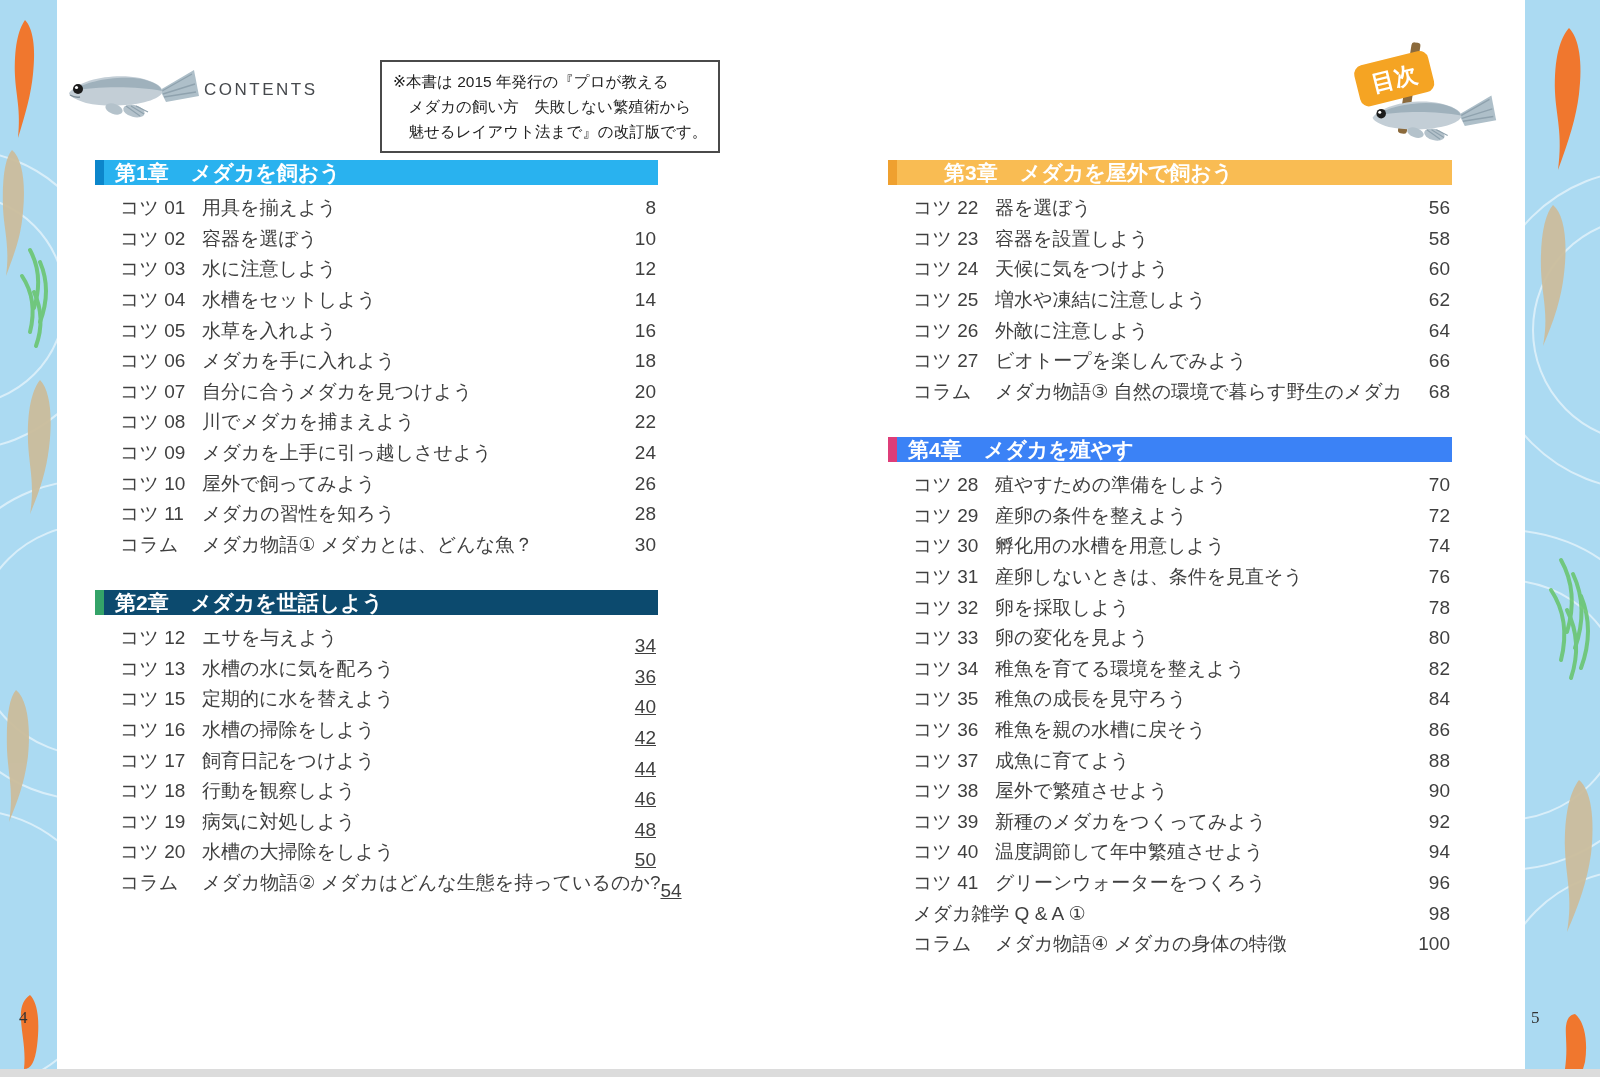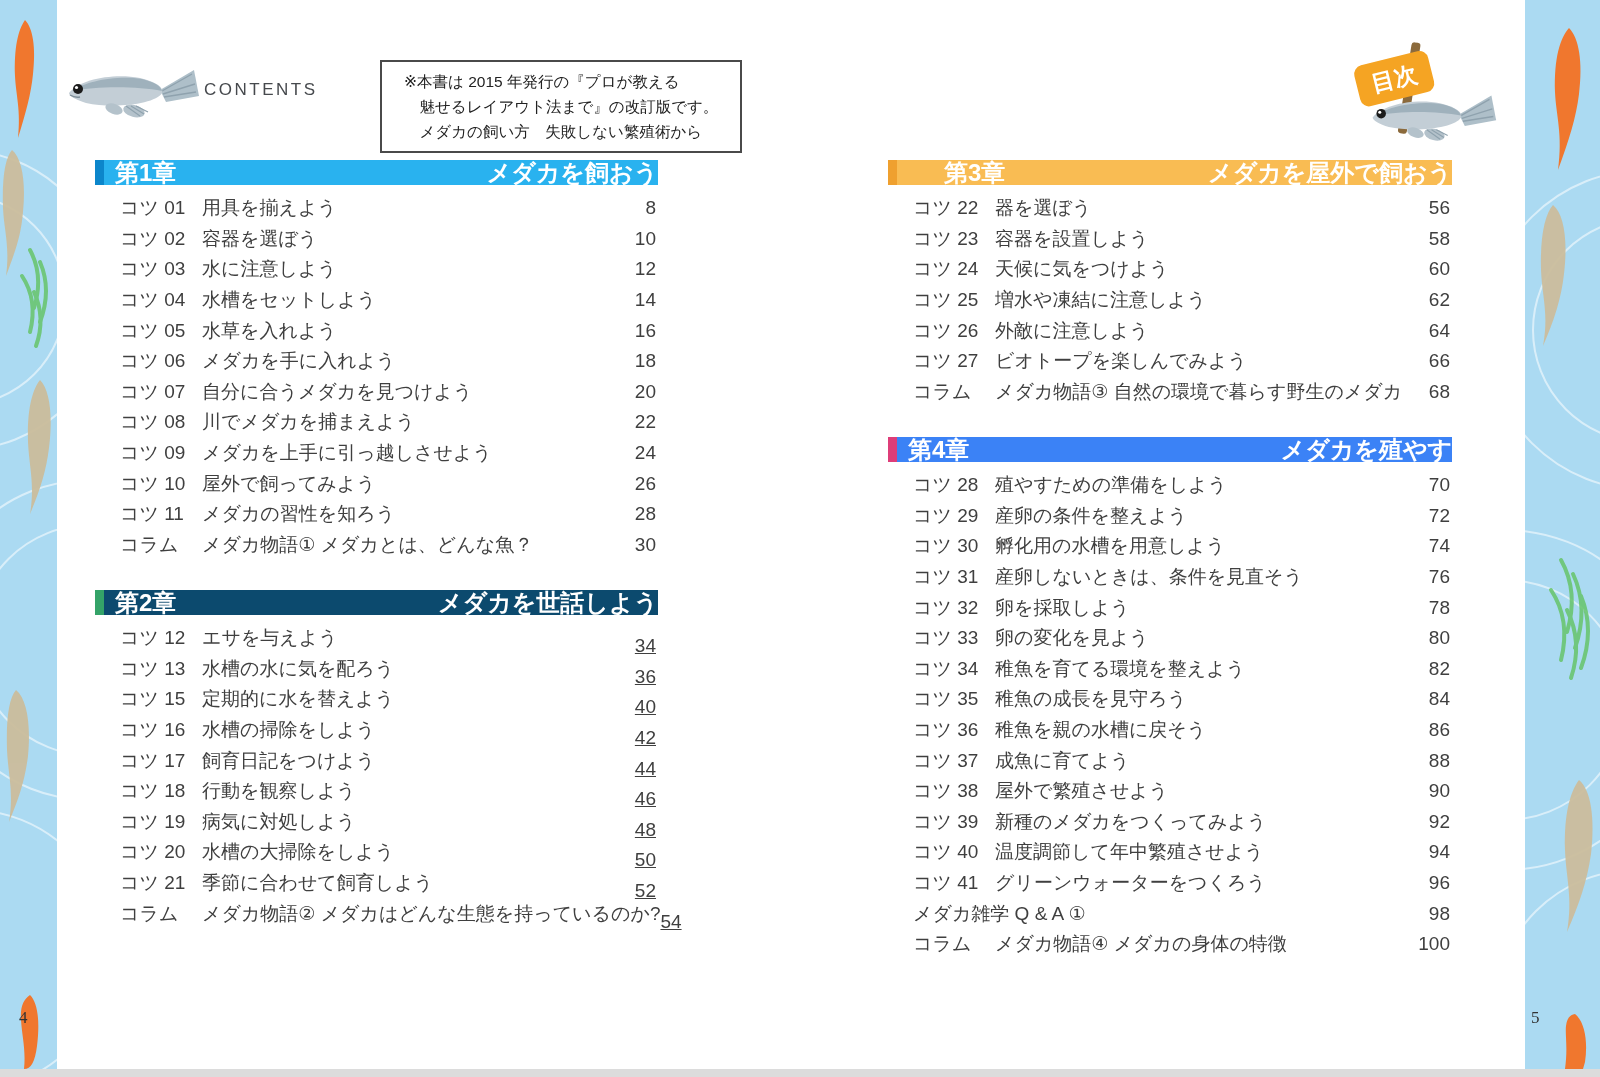--- a/index.html
+++ b/index.html
@@ -23,38 +23,38 @@
 
   
   #header-fish{position:absolute;left:62px;top:62px;}
   #contents-title{
     position:absolute;left:204px;top:80px;font-size:17px;letter-spacing:2.5px;
     color:#46494d;font-weight:500;
   }
   #note-box{
     position:absolute;left:380px;top:60px;
     border:2px solid #4a4a4a;background:#fff;
-    padding:7px 22px;font-size:15.5px;line-height:1.62;color:#222;
+    padding:7px 11px;font-size:15.5px;line-height:1.62;color:#222;
     white-space:nowrap;
   }
   #note-box .note-line:nth-child(n+2){padding-left:1em;}
 
   #sign-group{position:absolute;left:1338px;top:36px;}
 
   
   .chapter{position:absolute;}
   #chapter-1{left:95px;top:160px;width:563px;}
   #chapter-2{left:95px;top:590px;width:563px;}
   #chapter-3{left:888px;top:160px;width:564px;}
   #chapter-4{left:888px;top:437px;width:564px;}
 
   .band{
     height:25px;display:flex;align-items:center;
     border-left:9px solid #000;
-    color:#fff;font-weight:bold;font-size:24px;justify-content:space-between;
+    color:#fff;font-weight:bold;font-size:21px;
   }
   .band .chnum{margin-left:11px;}
   .band .chname{margin-left:22px;}
 
   .rows{margin-top:8px;display:flex;flex-direction:column;}
   .row{height:30.6px;display:flex;align-items:center;font-size:19px;color:#3f3f3f;}
   .rlabel{min-width:67px;margin-left:25px;white-space:nowrap;}
   .rtitle{margin-left:15px;white-space:nowrap;}
   .rpage{margin-left:auto;margin-right:2px;}
   .page-offset .rpage{transform:translateY(8px);text-decoration:underline;}
@@ -125,22 +125,22 @@
   <ellipse cx="72" cy="49" rx="11" ry="6" fill="#b4c2cb" transform="rotate(14 72 49)"></ellipse>
   <path d="M64 44 L78 54 M69 44 L82 52 M74 44 L86 50" stroke="#8fa2ae" stroke-width="1.2"></path>
   <circle cx="16" cy="27" r="5" fill="#1b1b1b"></circle>
   <circle cx="14.5" cy="25.5" r="1.6" fill="#ffffff"></circle>
   <path d="M8 33 q5 3 10 2" stroke="#7c8d98" stroke-width="1.4" fill="none"></path>
 </svg>
 <div id="contents-title">CONTENTS</div>
 
 <div id="note-box">
   <div class="note-line">※本書は 2015 年発行の『プロが教える</div>
+  <div class="note-line">メダカの飼い方　失敗しない繁殖術から</div>
   <div class="note-line">魅せるレイアウト法まで』の改訂版です。</div>
-  <div class="note-line">メダカの飼い方　失敗しない繁殖術から</div>
 </div>
 
 <svg id="sign-group" width="160" height="115" viewBox="0 0 160 115" xmlns="http://www.w3.org/2000/svg">
   <rect x="67" y="6" width="9" height="92" rx="3" fill="#8b6a3c" transform="rotate(9 71 50)"></rect>
   <g transform="rotate(-14 55 42)">
     <rect x="18" y="22" width="76" height="42" rx="9" fill="#f5a423"></rect>
     <text x="56" y="51" text-anchor="middle" font-size="23" font-weight="bold" fill="#ffffff" id="sign-text" font-family="Liberation Sans, sans-serif">目次</text>
   </g>
   <g transform="translate(28 52) scale(0.95)">
     <path d="M98 28 L132 8 L137 34 L104 40 Z" fill="#aebfc9"></path>
@@ -264,25 +264,20 @@
         <span class="rlabel">コツ 19</span>
         <span class="rtitle">病気に対処しよう</span>
         <span class="rpage">48</span>
       </div>
       <div class="row">
         <span class="rlabel">コツ 20</span>
         <span class="rtitle">水槽の大掃除をしよう</span>
         <span class="rpage">50</span>
       </div>
       <div class="row">
-        <span class="rlabel">コツ 21</span>
-        <span class="rtitle">季節に合わせて飼育しよう</span>
-        <span class="rpage">52</span>
-      </div>
-      <div class="row">
         <span class="rlabel">コラム</span>
         <span class="rtitle">メダカ物語② メダカはどんな生態を持っているのか?</span>
         <span class="rpage">54</span>
       </div>
     </div>
 </section>
 
 <section id="chapter-3" class="chapter">
   <div class="band" style="background: rgb(249, 188, 83); border-left-color: rgb(239, 160, 47); padding-left: 36px;">
     <span class="chnum">第3章</span>

